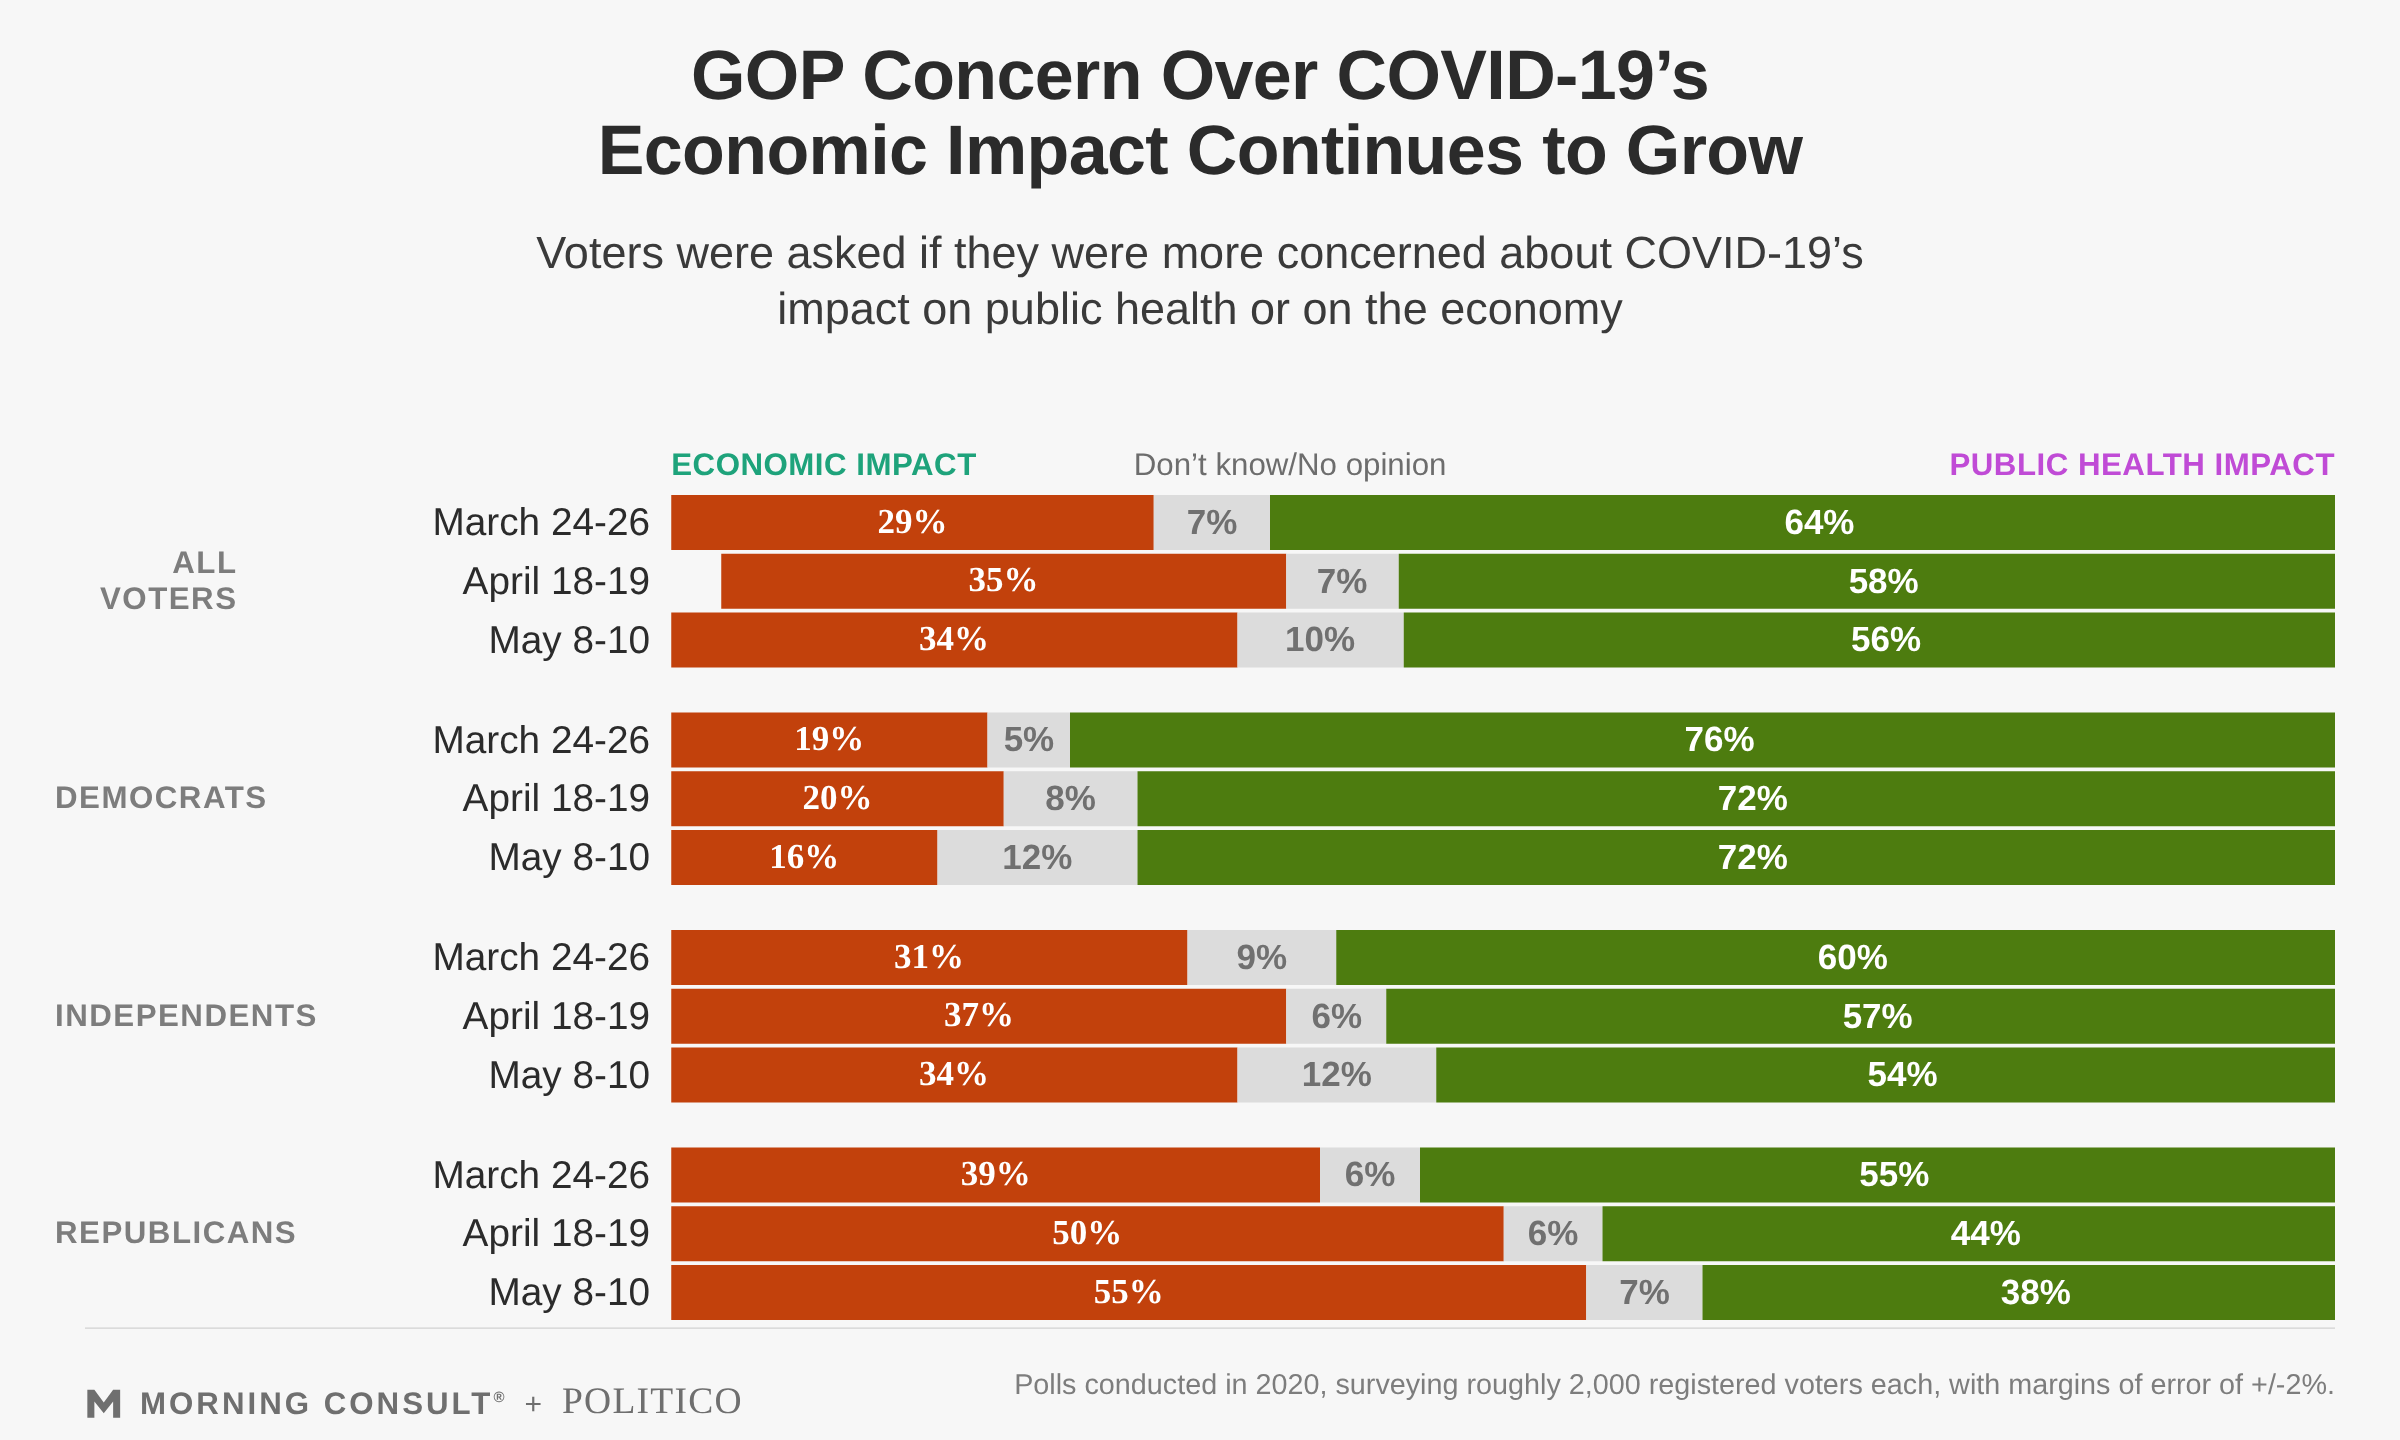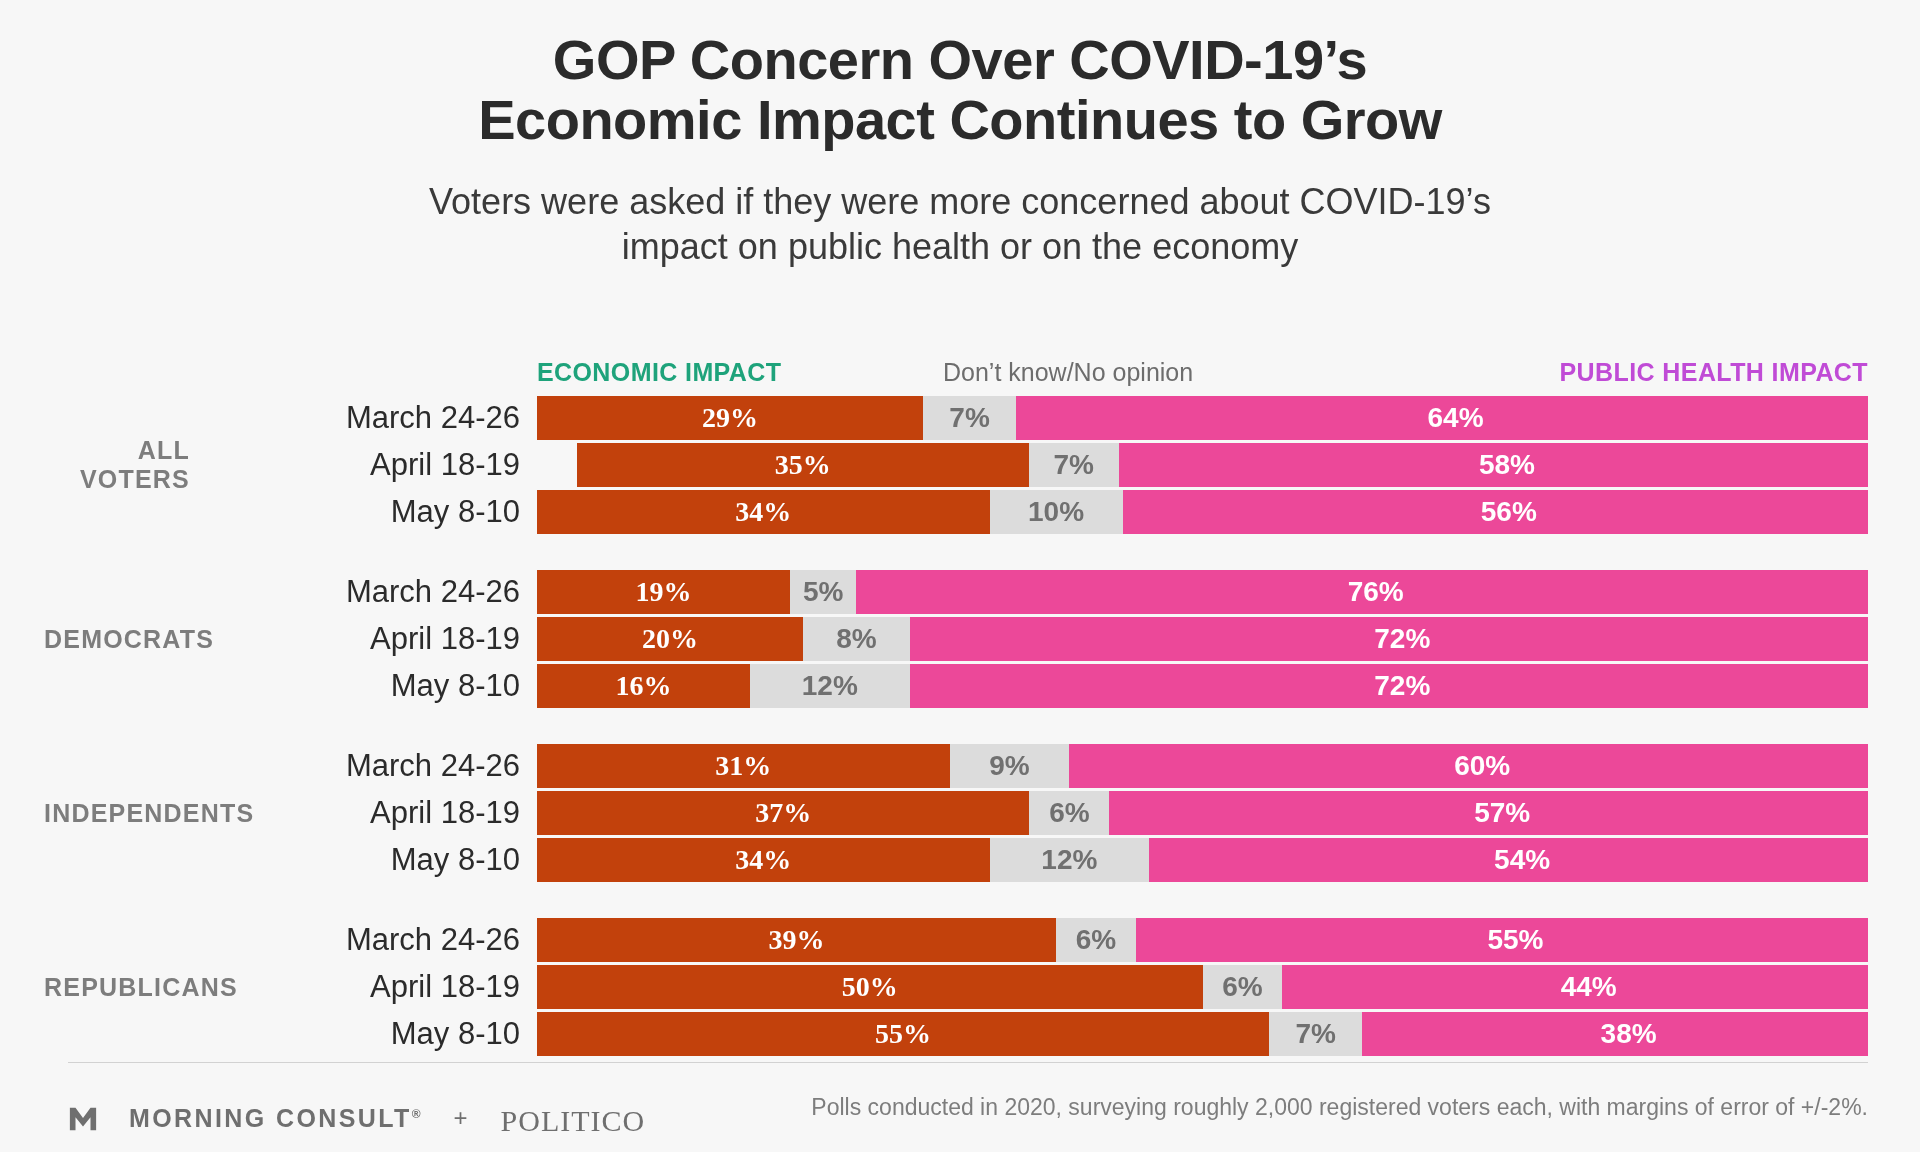--- a/index.html
+++ b/index.html
@@ -67,21 +67,20 @@
   .legend-econ {
     left: 0;
     color: #1ea37b;
   }
   .legend-dk {
     left: 370px;
     color: #6d6d6d;
     font-weight: normal;
     font-size: 25px;
     letter-spacing: 0;
-    margin-left: 36px;
   }
   .legend-health {
     right: 0;
     color: #c04bd6;
   }
 
   
   .chart {
     position: absolute;
     left: 0;
@@ -157,21 +156,21 @@
   .seg-econ {
     background: #c2410c;
     color: #ffffff;
     font-family: Liberation Serif, serif;
   }
   .seg-dk {
     background: #dcdcdc;
     color: #707070;
   }
   .seg-health {
-    background: #ec4899;
+    background: #4d7c0f;
     color: #ffffff;
     padding-left: 27px;
   }
 
   
   .footer-rule {
     position: absolute;
     left: 68px;
     right: 52px;
     top: 1062px;
@@ -183,22 +182,22 @@
     left: 68px;
     right: 52px;
     top: 1082px;
     height: 50px;
     display: flex;
     align-items: center;
     justify-content: space-between;
   }
   .brand {
     display: flex;
-    align-items: flex-start;
-    gap: 31px;
+    align-items: flex-end;
+    gap: 14px;
     color: #6f6f6f;
     margin-top: 28px;
   }
   .brand-mark {
     width: 30px;
     height: 30px;
     display: block;
   }
   .brand-mc {
     font-size: 25px;

